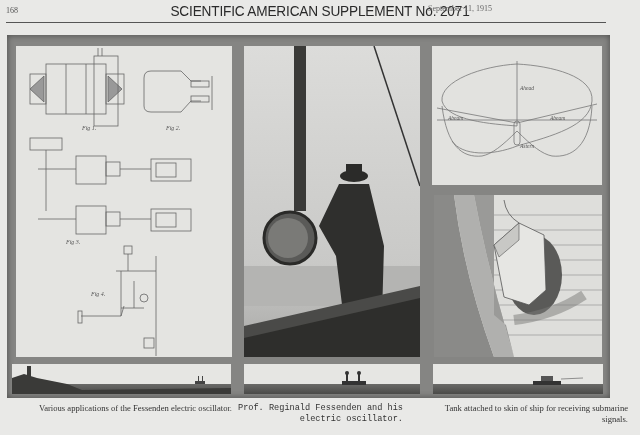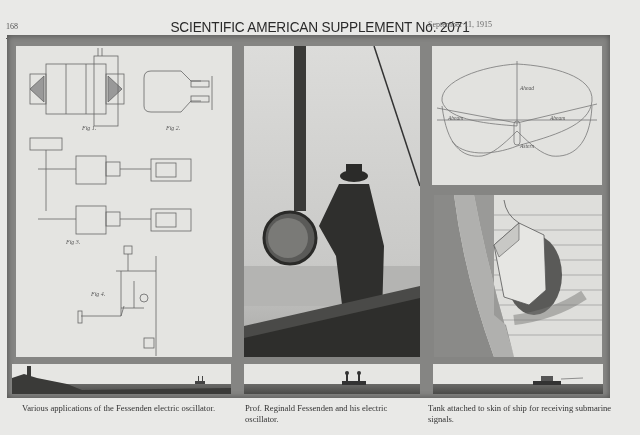--- a/index.html
+++ b/index.html
@@ -1,39 +1,39 @@
 <!DOCTYPE html>
 <html><head>
 <meta charset="utf-8">
 <style>
   html, body { margin:0; padding:0; }
   body { width:640px; height:435px; background:#e9e9e7; position:relative; overflow:hidden;
          font-family:"Liberation Serif", serif; color:#222; }
-  .hdr { position:absolute; top:0; left:0; width:632px; height:24px;margin-top:16px; }
+  .hdr { position:absolute; top:0; left:0; width:632px; height:24px; }
   .pgnum { position:absolute; left:6px; top:6px; font-size:8px; color:#555; }
   .title { position:absolute; left:0; width:640px; top:2px; text-align:center; font-size:15.5px;
            font-family:"Liberation Sans Narrow","Liberation Sans", sans-serif; letter-spacing:-0.2px; color:#2a2a2a; transform:scaleX(0.88); }
   .date { position:absolute; right:140px; top:4px; font-size:8px; color:#666; }
   .rule { position:absolute; left:6px; width:600px; top:22px; height:1px; background:#555; }
   .frame { position:absolute; left:7px; top:35px; width:603px; height:363px; background:#858583;
            box-shadow: inset 0 0 6px rgba(0,0,0,0.45); }
   .panel { position:absolute; background:#e3e3e0; overflow:hidden; }
   .p-left { left:9px; top:11px; width:216px; height:311px; background:#e4e4e1; }
   .p-mid { left:237px; top:11px; width:176px; height:311px; background:#d2d2d0; }
   .p-rt { left:425px; top:11px; width:170px; height:139px; background:#e2e2df; }
   .p-rb { left:427px; top:160px; width:168px; height:162px; background:#dadad7; }
   .strip { position:absolute; top:329px; height:30px; background:#e6e6e3; overflow:hidden; }
   .s1 { left:5px; width:219px; }
   .s2 { left:237px; width:176px; }
   .s3 { left:426px; width:170px; }
   .sea { position:absolute; left:0; right:0; bottom:0; height:10px; background:linear-gradient(#6a6a68,#4a4a48); }
   .caps { position:absolute; top:403px; left:0; width:640px; }
-  .cap { position:absolute; text-align:left; font-size:8.6px; line-height:11px; color:#333; }
+  .cap { position:absolute; text-align:right; font-size:8.6px; line-height:11px; color:#333; }
   .c1 { left:22px; width:210px; }
-  .c2 { left:245px; width:175px; }
+  .c2 { left:228px; width:175px;font-family:Liberation Mono, monospace; }
   .c3 { left:428px; width:200px; }
   svg { position:absolute; left:0; top:0; }
   .lbl { font-family:"Liberation Serif", serif; font-style:italic; fill:#555; }
 </style>
 </head>
 <body>
 
 <div class="hdr">
   <span class="pgnum">168</span>
   <div class="title">SCIENTIFIC AMERICAN SUPPLEMENT No. 2071</div>

